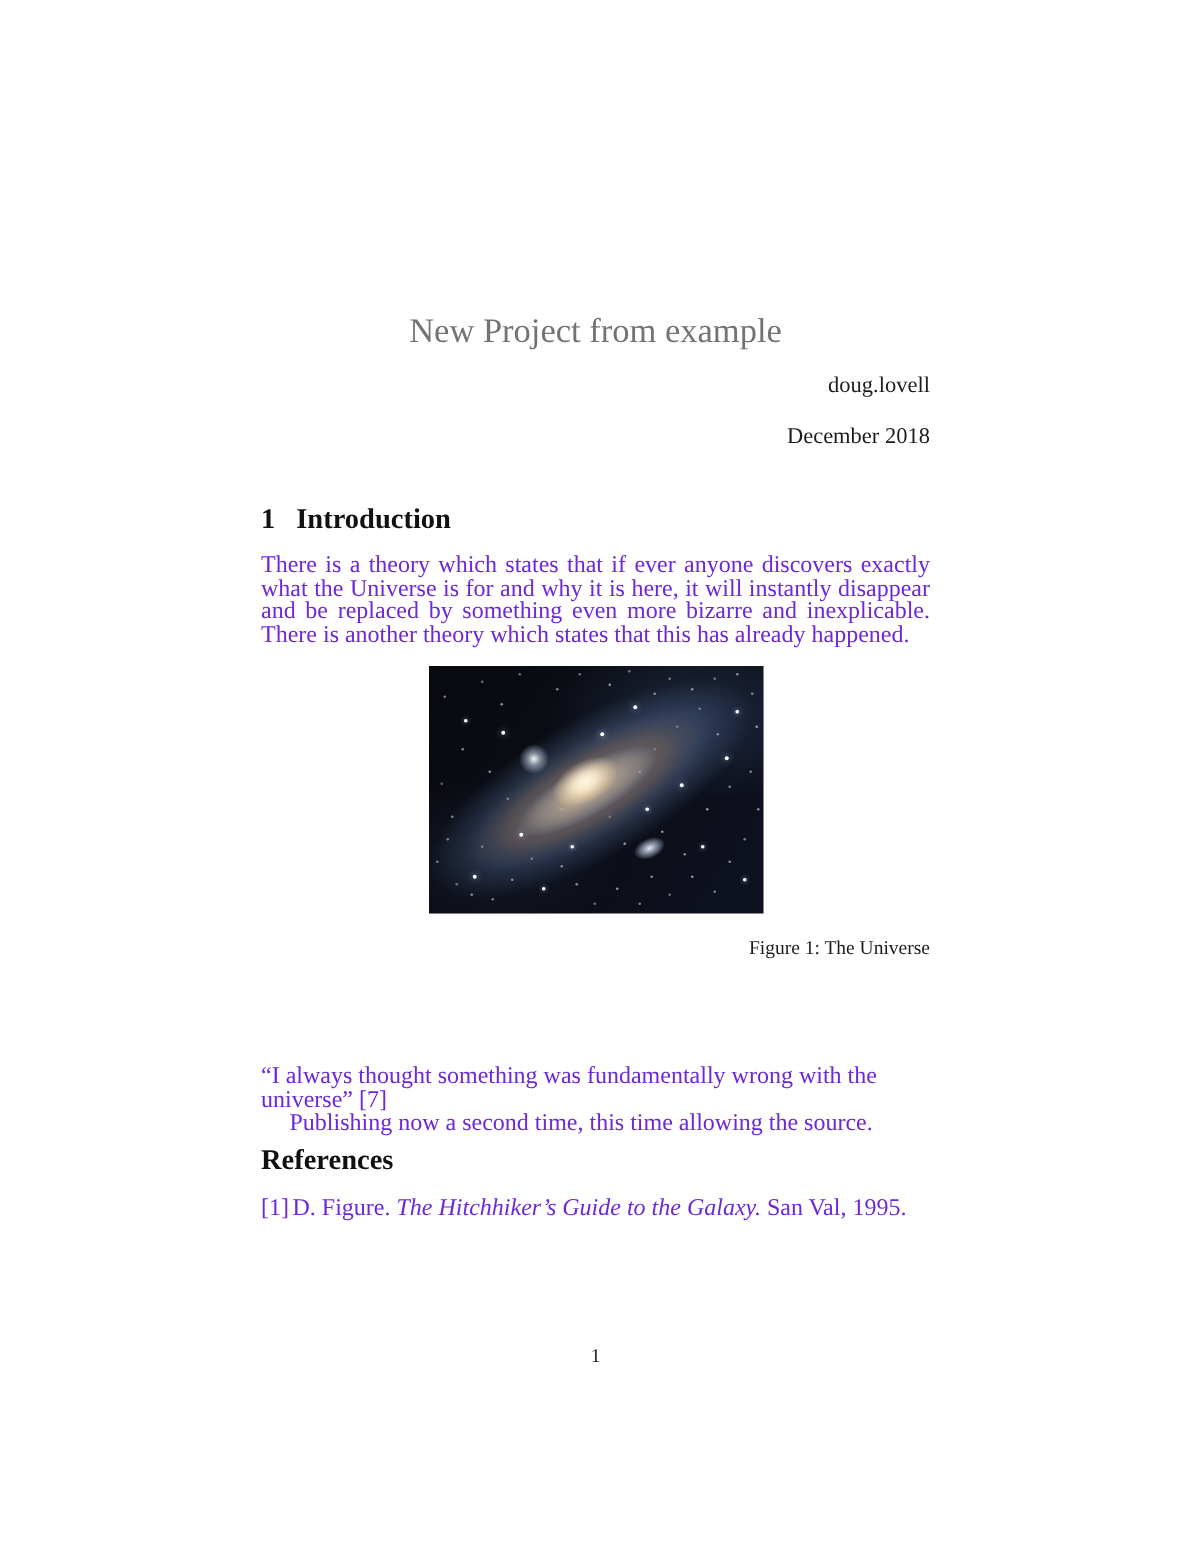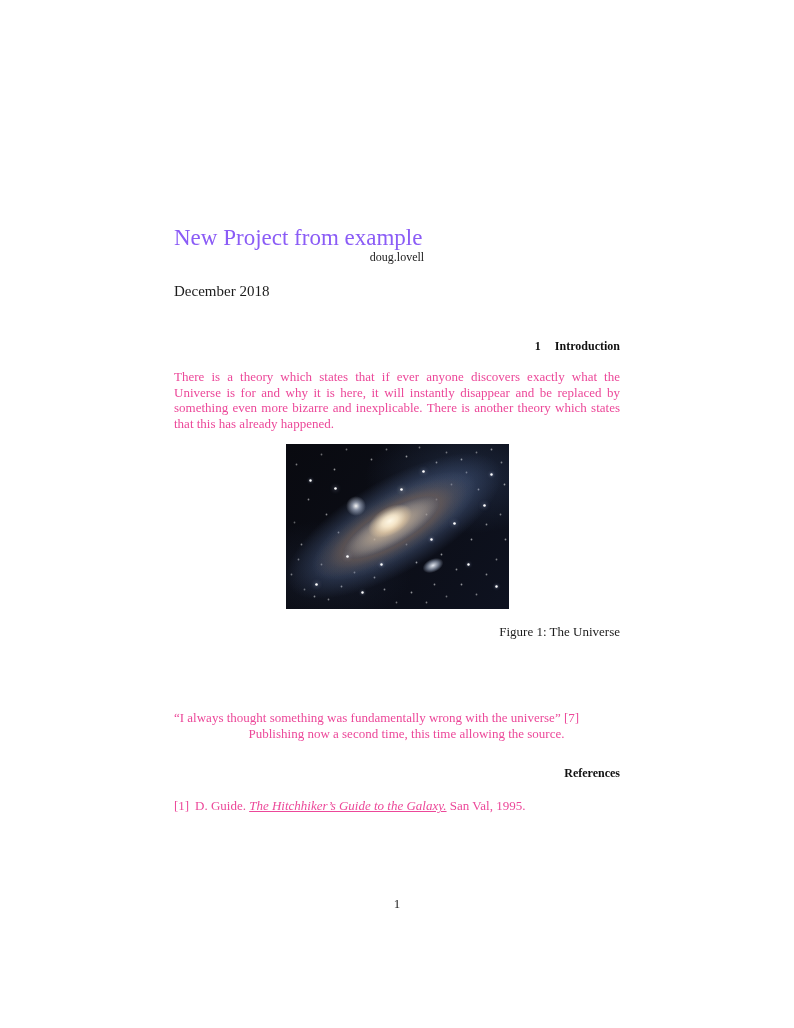--- a/index.html
+++ b/index.html
@@ -11,53 +11,53 @@
   }
   .page {
     position:relative;
     width:794px; height:1028px;
     background:#ffffff;
     overflow:hidden;
   }
   .block { position:absolute; left:174px; width:446px; }
 
   .doc-title {
-    top:225px; 
-    font-size:23px; line-height:26px; color:#8b5cf6;
+    top:208px; text-align:center;
+    font-size:23px; line-height:26px; color:#737373;
   }
   .doc-author {
-    top:249px; text-align:center;
-    font-size:12px; line-height:17px;
+    top:249px; text-align:right;
+    font-size:15px; line-height:17px;
   }
   .doc-date {
-    top:283px; text-align:left;
+    top:283px; text-align:right;
     font-size:15px; line-height:17px;
   }
 
   .sec-heading {
-    font-size:12px; font-weight:bold; line-height:19px; color:#111;text-align:right;
+    font-size:19px; font-weight:bold; line-height:19px; color:#111;
   }
   .sec-heading .secnum { display:inline-block; margin-right:14px; }
   .sec-1 { top:337px; }
   .sec-2 { top:678px; }
   .sec-refs { top:764px; }
 
   .body-text {
-    font-size:13px; line-height:15.6px; color:#ec4899;
+    font-size:16px; line-height:15.6px; color:#6d28d9;
   }
   .intro-para { top:369px; text-align:justify; }
 
   .conclusion-para { top:710px; }
-  .conclusion-line2 { padding-left:19px;text-align:center; }
+  .conclusion-line2 { padding-left:19px; }
 
   .ref-entry {
     top:798px; padding-left:21px; position:absolute;
   }
   .ref-marker { position:absolute; left:0; top:0; }
-  .ref-title-italic { font-style:italic;text-decoration:underline; }
+  .ref-title-italic { font-style:italic; }
 
   .fig-caption { top:624px; text-align:right; font-size:13px; }
 
   .page-number { top:896px; text-align:center; font-size:13px; }
 
   
   .figure-image {
     position:absolute; left:286px; top:444px; width:223px; height:165px;
     overflow:hidden;
     background:
@@ -171,20 +171,20 @@
 
   <div class="block body-text conclusion-para">
     <div>“I always thought something was fundamentally wrong with the universe” [7]</div>
     <div class="conclusion-line2">Publishing now a second time, this time allowing the source.</div>
   </div>
 
   <div class="block sec-heading sec-refs">References</div>
 
   <div class="block body-text ref-entry">
     <span class="ref-marker">[1]</span>
-    <span>D. Guide.</span>
+    <span>D. Figure.</span>
     <span class="ref-title-italic">The Hitchhiker’s Guide to the Galaxy.</span>
     <span>San Val, 1995.</span>
   </div>
 
   <div class="block page-number">1</div>
 
 </div>
 
 </body></html>

